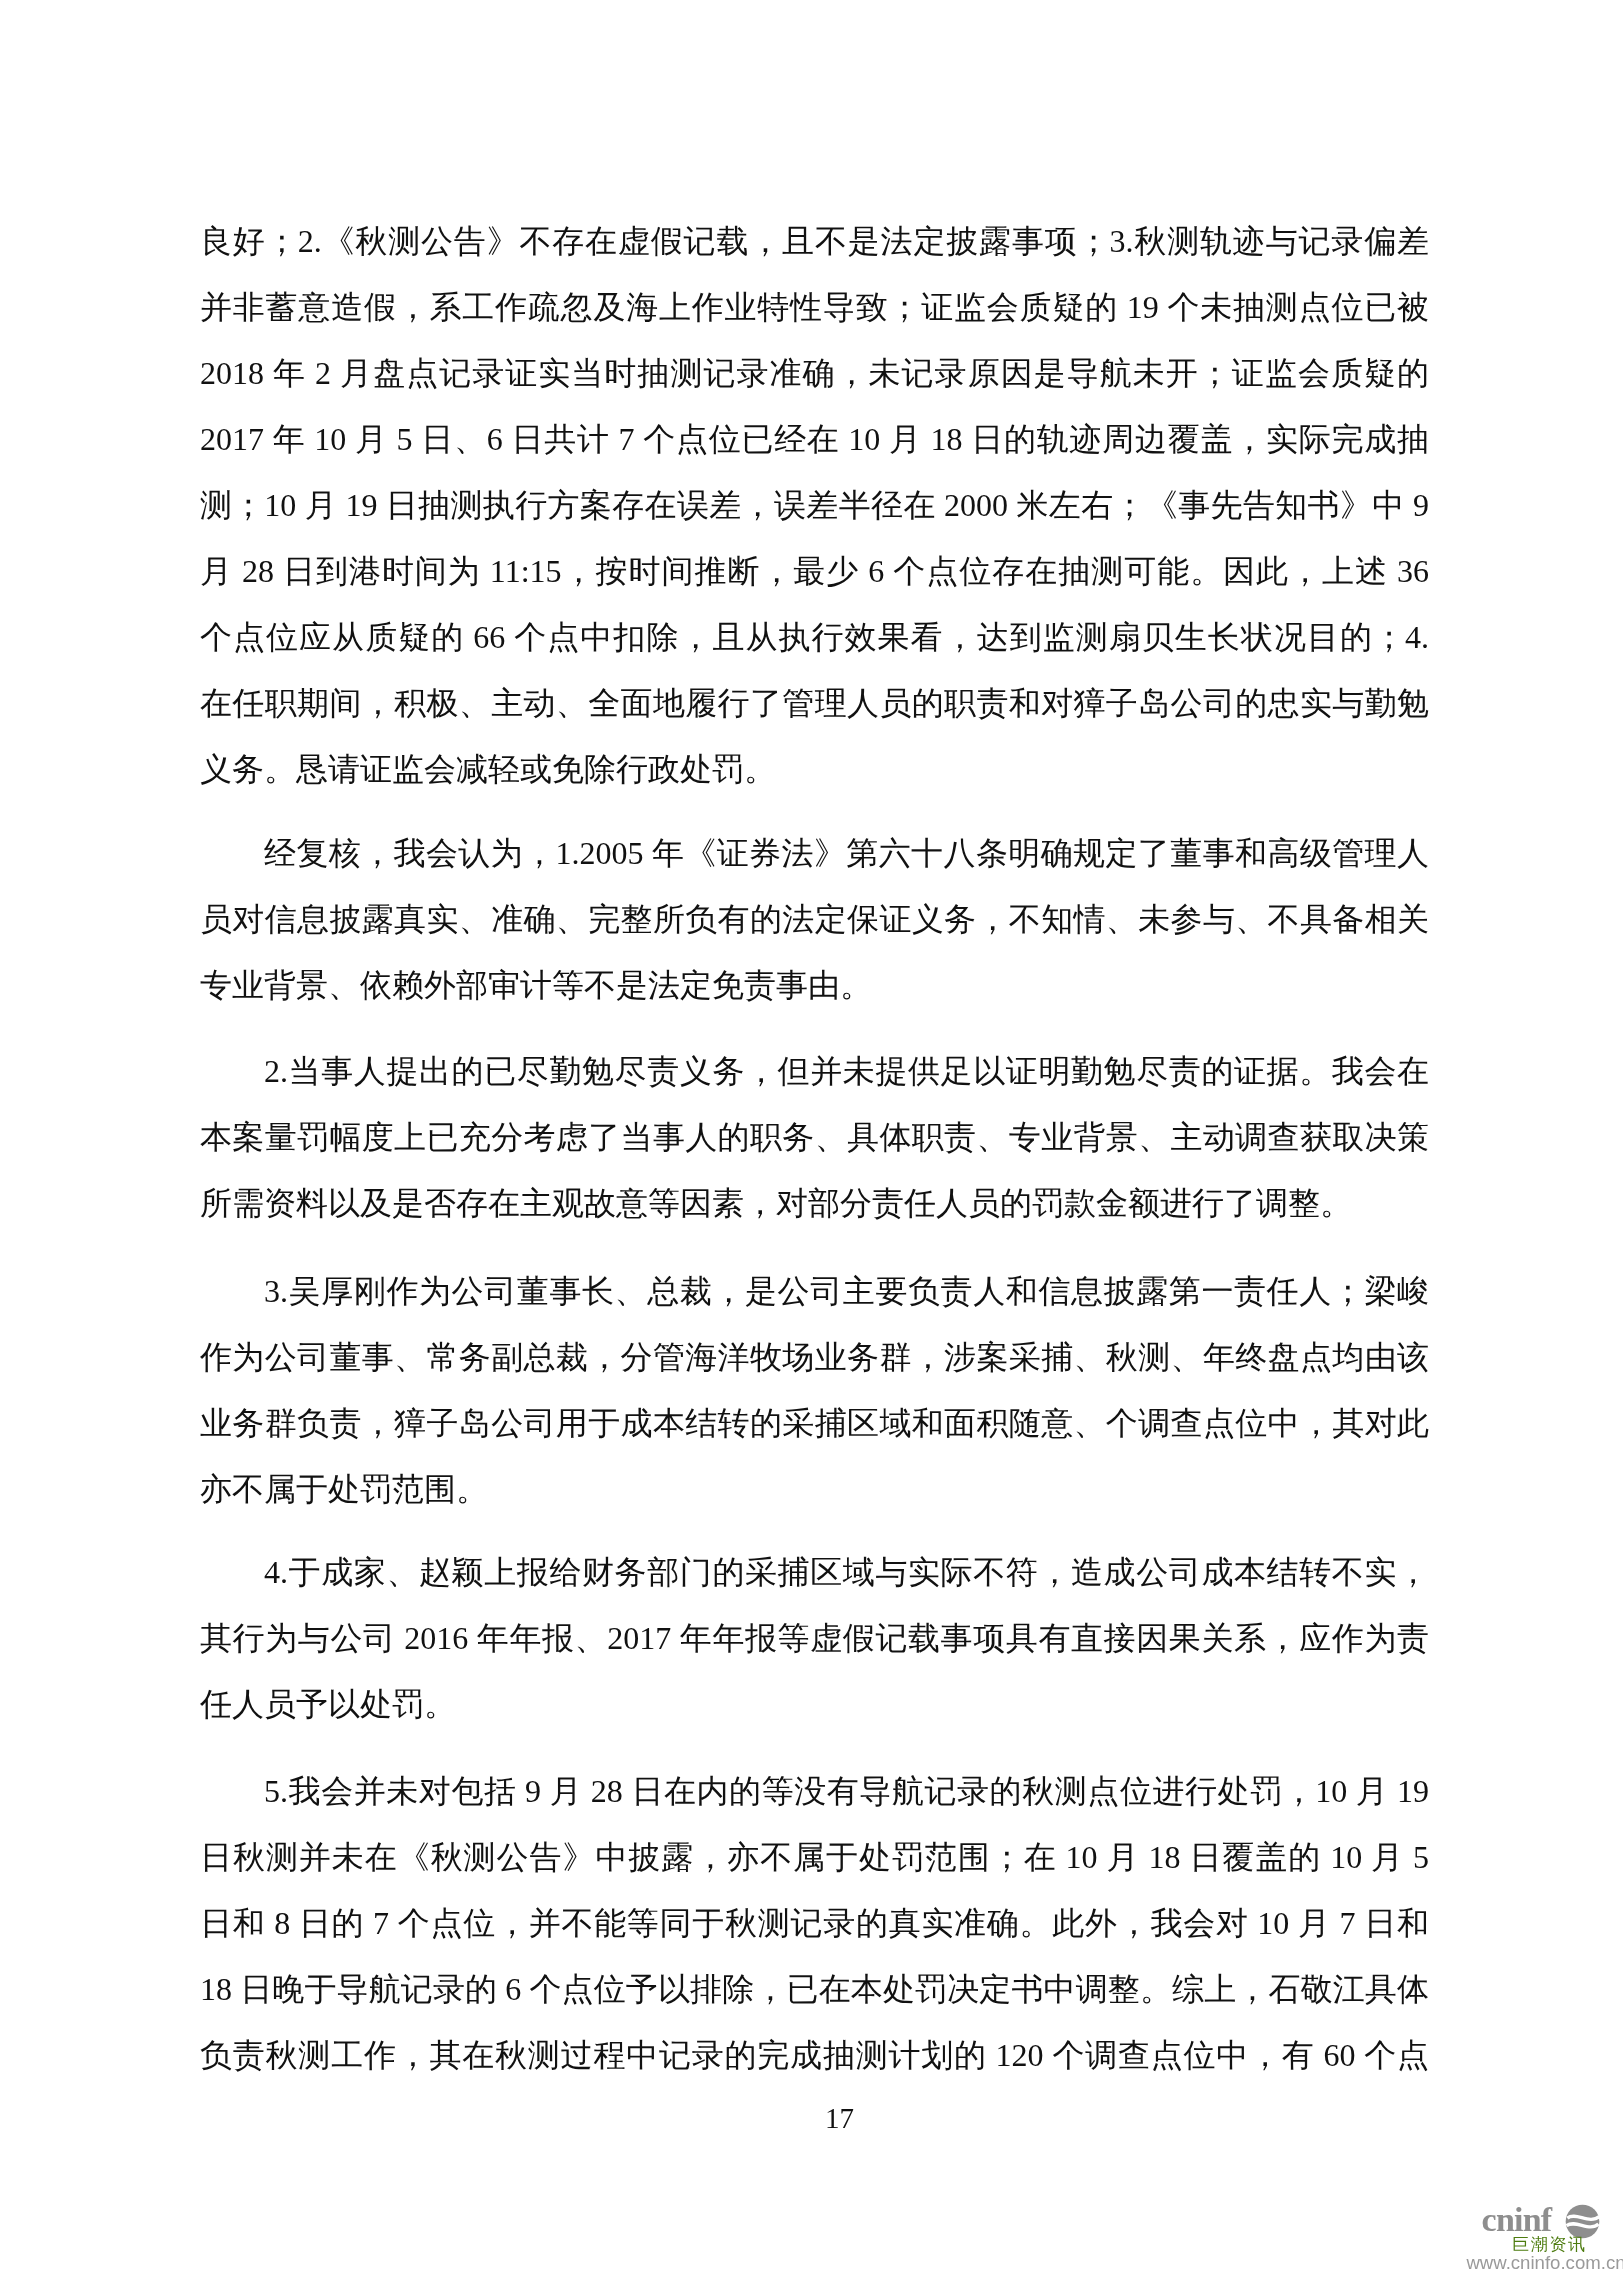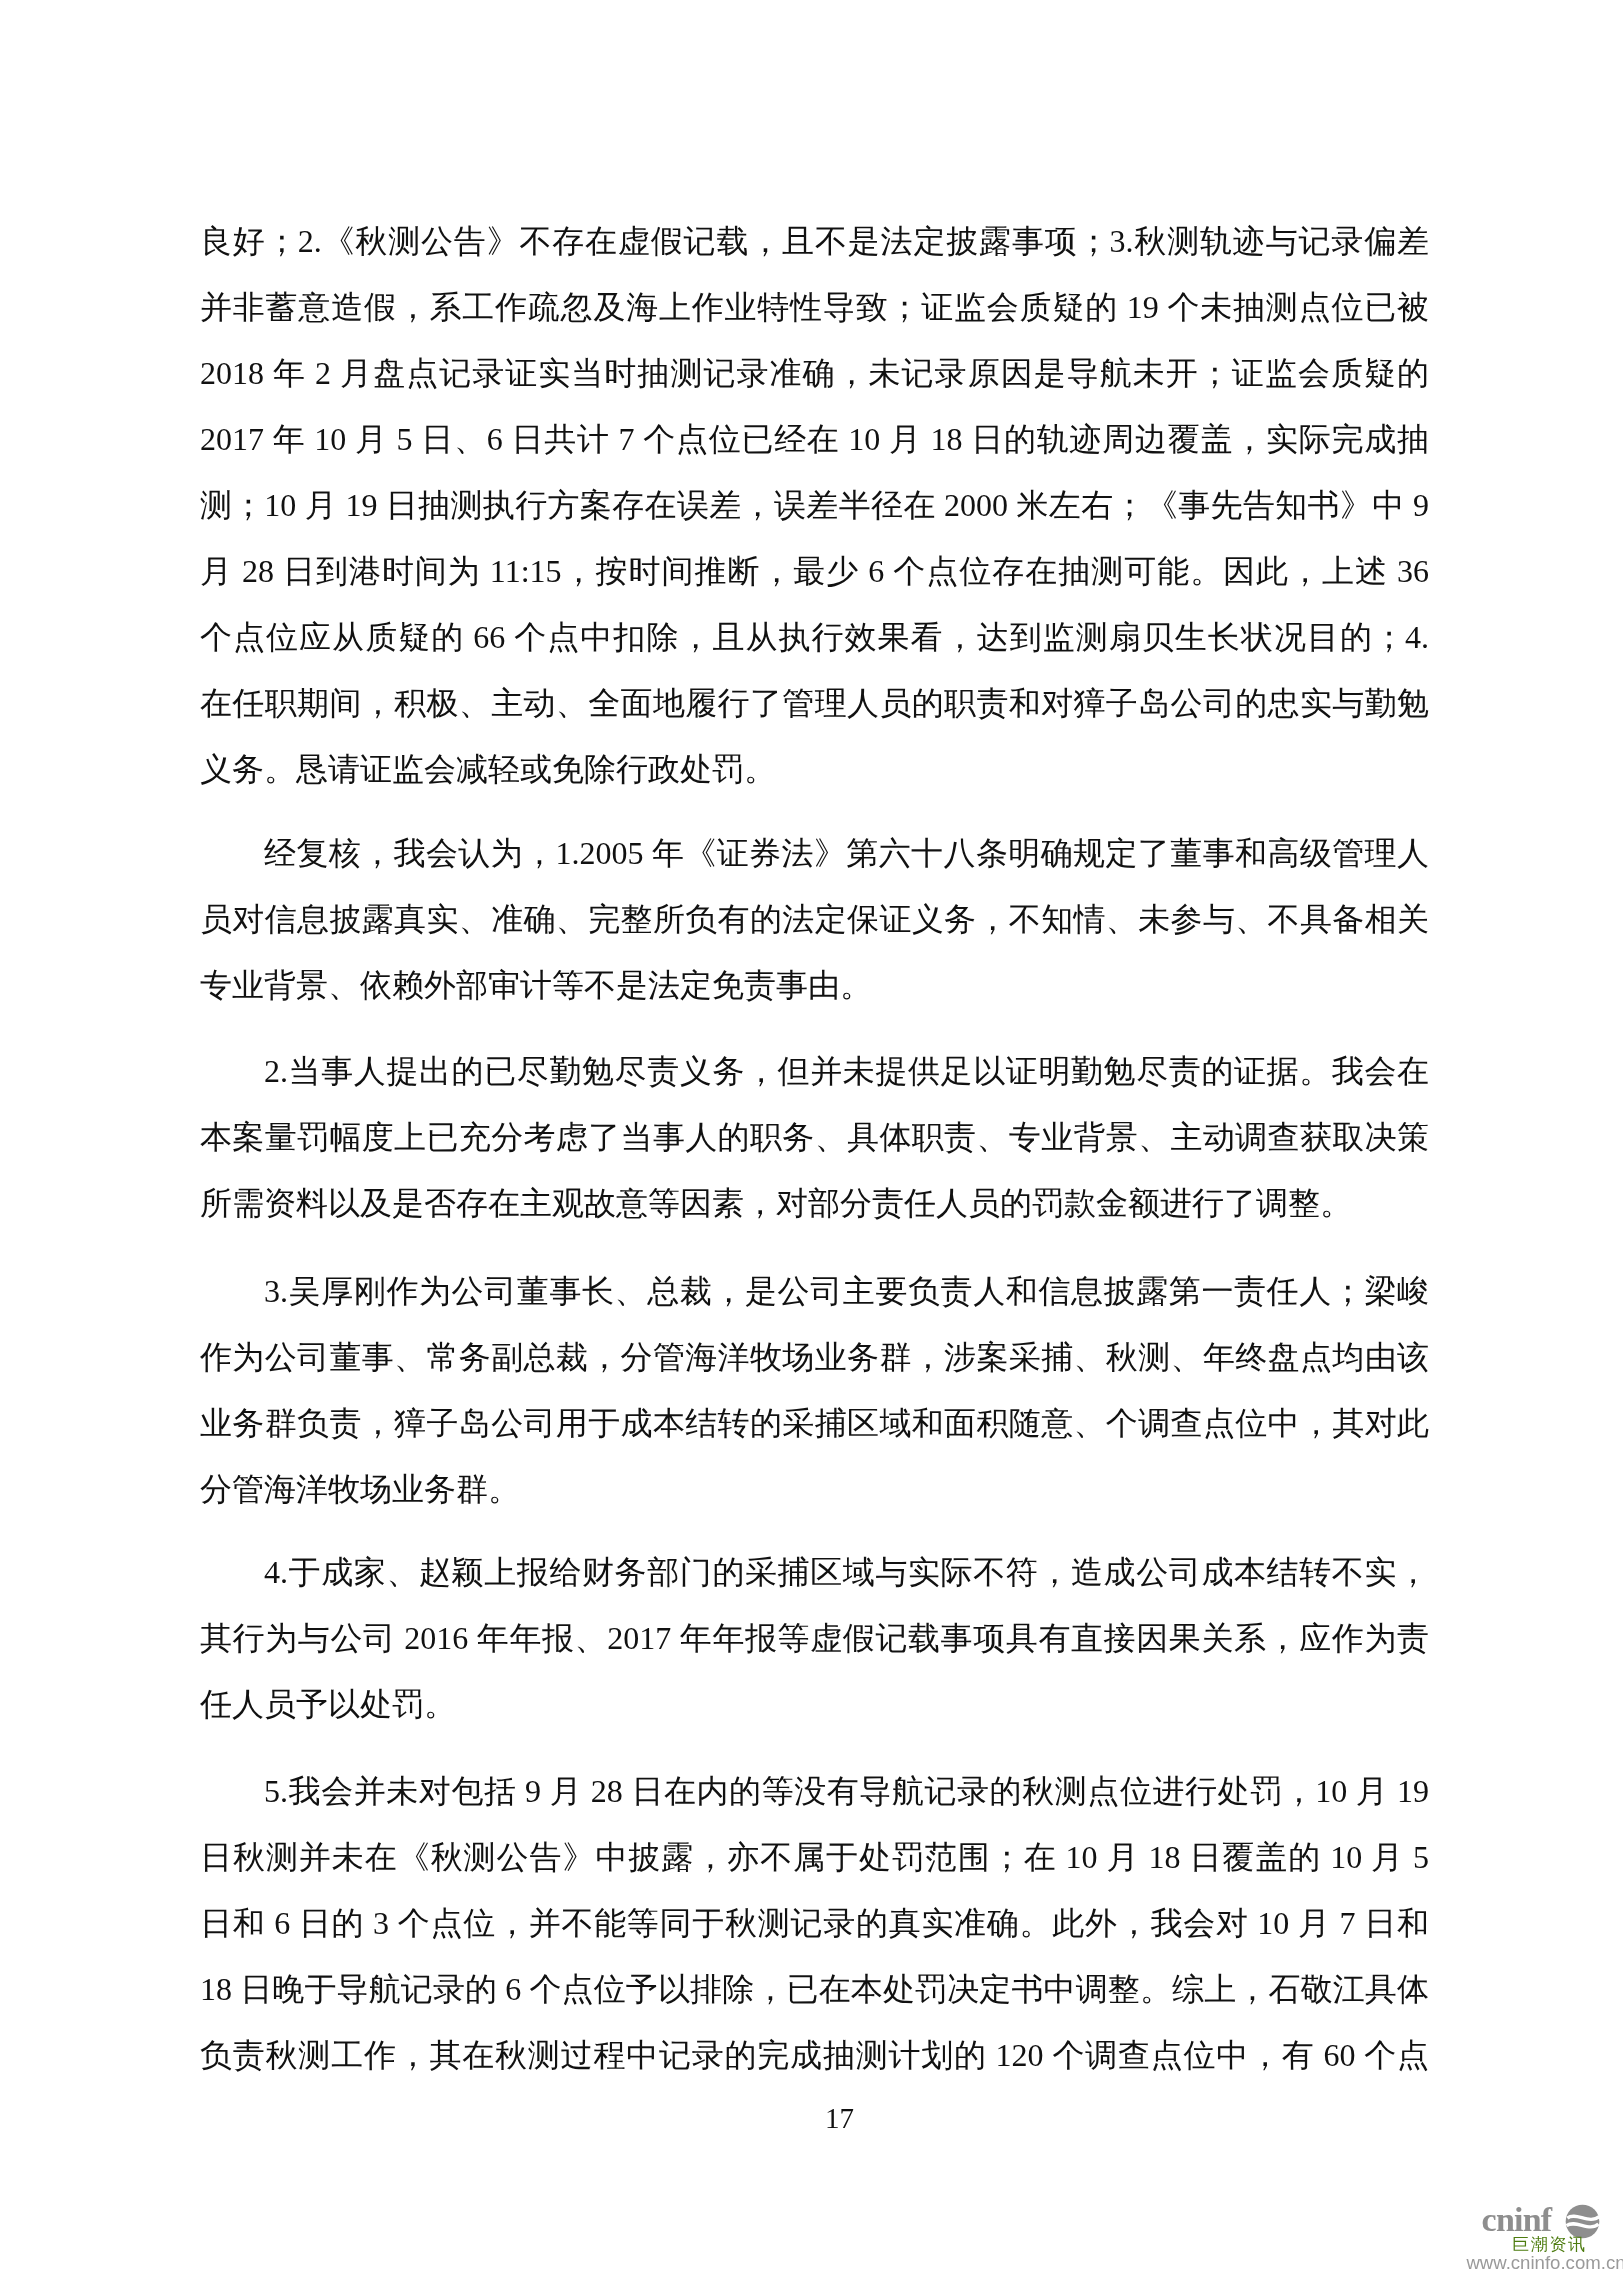--- a/index.html
+++ b/index.html
@@ -47,33 +47,33 @@
   <div>
     <div class="line indent" style="top:1038px">2.当事人提出的已尽勤勉尽责义务，但并未提供足以证明勤勉尽责的证据。我会在</div>
     <div class="line" style="top:1104px">本案量罚幅度上已充分考虑了当事人的职务、具体职责、专业背景、主动调查获取决策</div>
     <div class="line last" style="top:1170px">所需资料以及是否存在主观故意等因素，对部分责任人员的罚款金额进行了调整。</div>
   </div>
 
   <div>
     <div class="line indent" style="top:1258px">3.吴厚刚作为公司董事长、总裁，是公司主要负责人和信息披露第一责任人；梁峻</div>
     <div class="line" style="top:1324px">作为公司董事、常务副总裁，分管海洋牧场业务群，涉案采捕、秋测、年终盘点均由该</div>
     <div class="line" style="top:1390px">业务群负责，獐子岛公司用于成本结转的采捕区域和面积随意、个调查点位中，其对此</div>
-    <div class="line last" style="top:1456px">分管海洋牧场业务群。</div>
+    <div class="line last" style="top:1456px">亦不属于处罚范围。</div>
   </div>
 
   <div>
     <div class="line indent" style="top:1539px">4.于成家、赵颖上报给财务部门的采捕区域与实际不符，造成公司成本结转不实，</div>
     <div class="line" style="top:1605px">其行为与公司 2016 年年报、2017 年年报等虚假记载事项具有直接因果关系，应作为责</div>
     <div class="line last" style="top:1671px">任人员予以处罚。</div>
   </div>
 
   <div>
     <div class="line indent" style="top:1758px">5.我会并未对包括 9 月 28 日在内的等没有导航记录的秋测点位进行处罚，10 月 19</div>
     <div class="line" style="top:1824px">日秋测并未在《秋测公告》中披露，亦不属于处罚范围；在 10 月 18 日覆盖的 10 月 5</div>
-    <div class="line" style="top:1890px">日和 6 日的 3 个点位，并不能等同于秋测记录的真实准确。此外，我会对 10 月 7 日和</div>
+    <div class="line" style="top:1890px">日和 8 日的 7 个点位，并不能等同于秋测记录的真实准确。此外，我会对 10 月 7 日和</div>
     <div class="line" style="top:1956px">18 日晚于导航记录的 6 个点位予以排除，已在本处罚决定书中调整。综上，石敬江具体</div>
     <div class="line" style="top:2022px">负责秋测工作，其在秋测过程中记录的完成抽测计划的 120 个调查点位中，有 60 个点</div>
   </div>
 
   <div class="pagenum">17</div>
 
   <div class="watermark">
     <span class="wm-logo">cninf</span>
     <svg class="wm-swoosh" viewBox="0 0 44 44">
       <circle cx="22" cy="22" r="20" fill="#8e8e8e"></circle>

